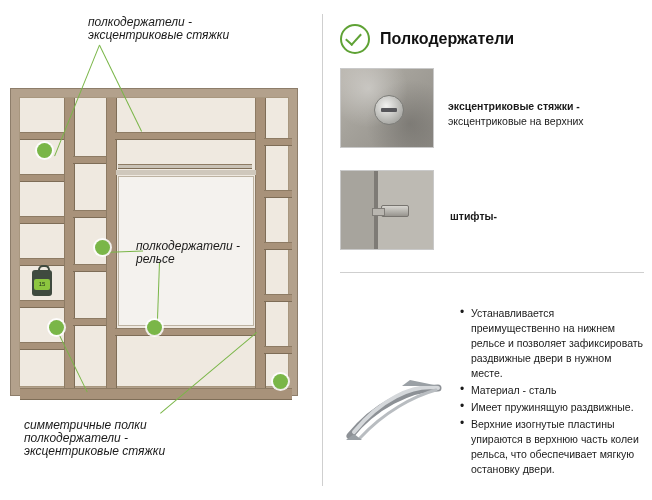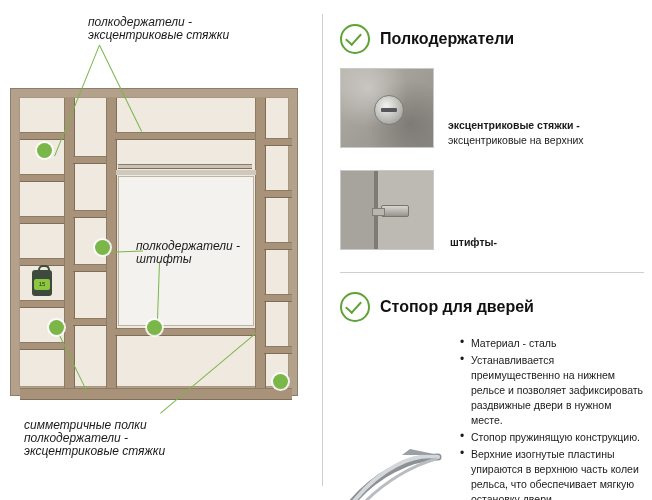--- a/index.html
+++ b/index.html
@@ -159,21 +159,21 @@
   }
   .divider-h {
     height: 1px;
     background: #cfcfcf;
     margin: 12px 0 12px 0;
   }
 
   .item-row {
     display: flex;
     gap: 14px;
-    align-items: flex-end;
+    align-items: center;
     margin-top: 14px;
   }
   .photo {
     width: 92px; height: 78px;
     flex: 0 0 auto;
     border: 1px solid #c9c9c9;
     position: relative;
     overflow: hidden;
     background: #9b9b97;
   }
@@ -315,21 +315,21 @@
     <div class="dot" style="left:147px; top:320px;"></div>
     <div class="dot" style="left:273px; top:374px;"></div>
 
     <div class="callout-text" style="left:88px; top:16px;">
       <div>полкодержатели -</div>
       <div>эксцентриковые стяжки</div>
     </div>
 
     <div class="callout-text" style="left:136px; top:240px;">
       <div>полкодержатели -</div>
-      <div>штифты</div>
+      <div>рельсе</div>
     </div>
 
     <div class="callout-text" style="left:24px; top:419px;">
       <div>симметричные полки</div>
       <div>полкодержатели -</div>
       <div>эксцентриковые стяжки</div>
     </div>
 
   </div>
 
@@ -359,37 +359,33 @@
         </div>
         <div class="item-text">
           <b>штифты-</b>
         </div>
       </div>
 
       <div class="divider-h" style="margin-top:22px;"></div>
     </div>
 
     <div style="position:absolute; left:6px; top:292px; width:304px;">
-      <div class="section-head">
-        <span class="check-badge"></span>
-        <span class="section-title">Стопор для дверей</span>
-      </div>
 
       <div class="item-row" style="margin-top:12px;">
         <div class="stopper-wrap">
           <svg class="stopper-svg" width="104" height="96" viewBox="0 0 104 96">
             <path d="M98 44 C70 44 34 62 10 92" stroke="#8d9196" stroke-width="7" fill="none" stroke-linecap="round"></path>
             <path d="M98 44 C72 40 40 56 14 88" stroke="#d5d8db" stroke-width="4" fill="none" stroke-linecap="round"></path>
             <path d="M96 46 C74 52 44 68 20 94" stroke="#b9bdc1" stroke-width="3" fill="none" stroke-linecap="round"></path>
             <path d="M99 42 L70 36 L62 42 Z" fill="#9aa0a5"></path>
             <path d="M14 90 L22 96 L6 96 Z" fill="#9aa0a5"></path>
           </svg>
         </div>
         <ul class="bullets" style="padding-top:2px;">
+          <li>Устанавливается преимущественно на нижнем рельсе и позволяет зафиксировать раздвижные двери в нужном месте.</li>
           <li>Материал - сталь</li>
-          <li>Устанавливается преимущественно на нижнем рельсе и позволяет зафиксировать раздвижные двери в нужном месте.</li>
-          <li>Стопор пружинящую конструкцию.</li>
+          <li>Имеет пружинящую раздвижные.</li>
           <li>Верхние изогнутые пластины упираются в верхнюю часть колеи рельса, что обеспечивает мягкую остановку двери.</li>
         </ul>
       </div>
     </div>
   </div>
 </div>
 
 </body></html>

